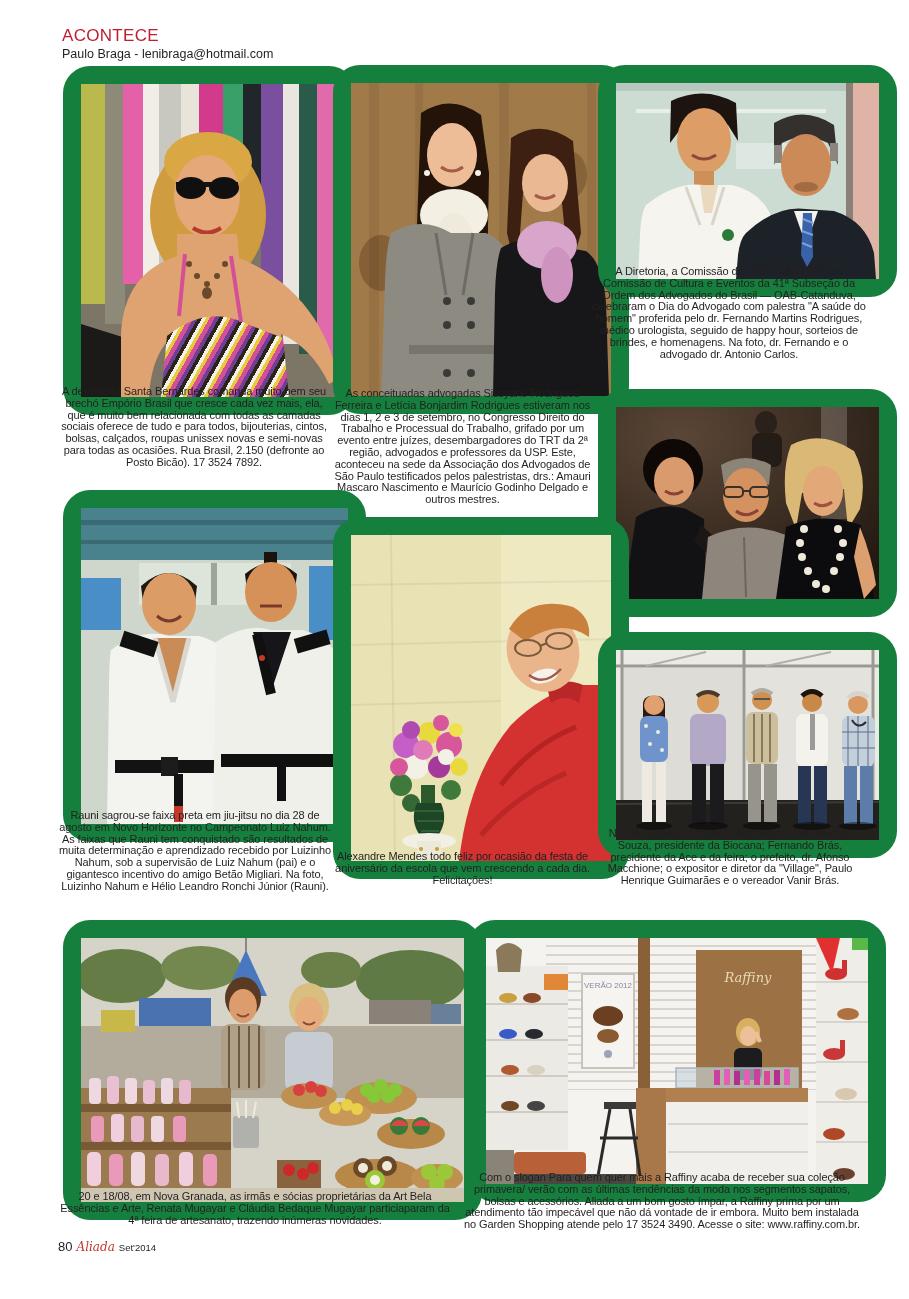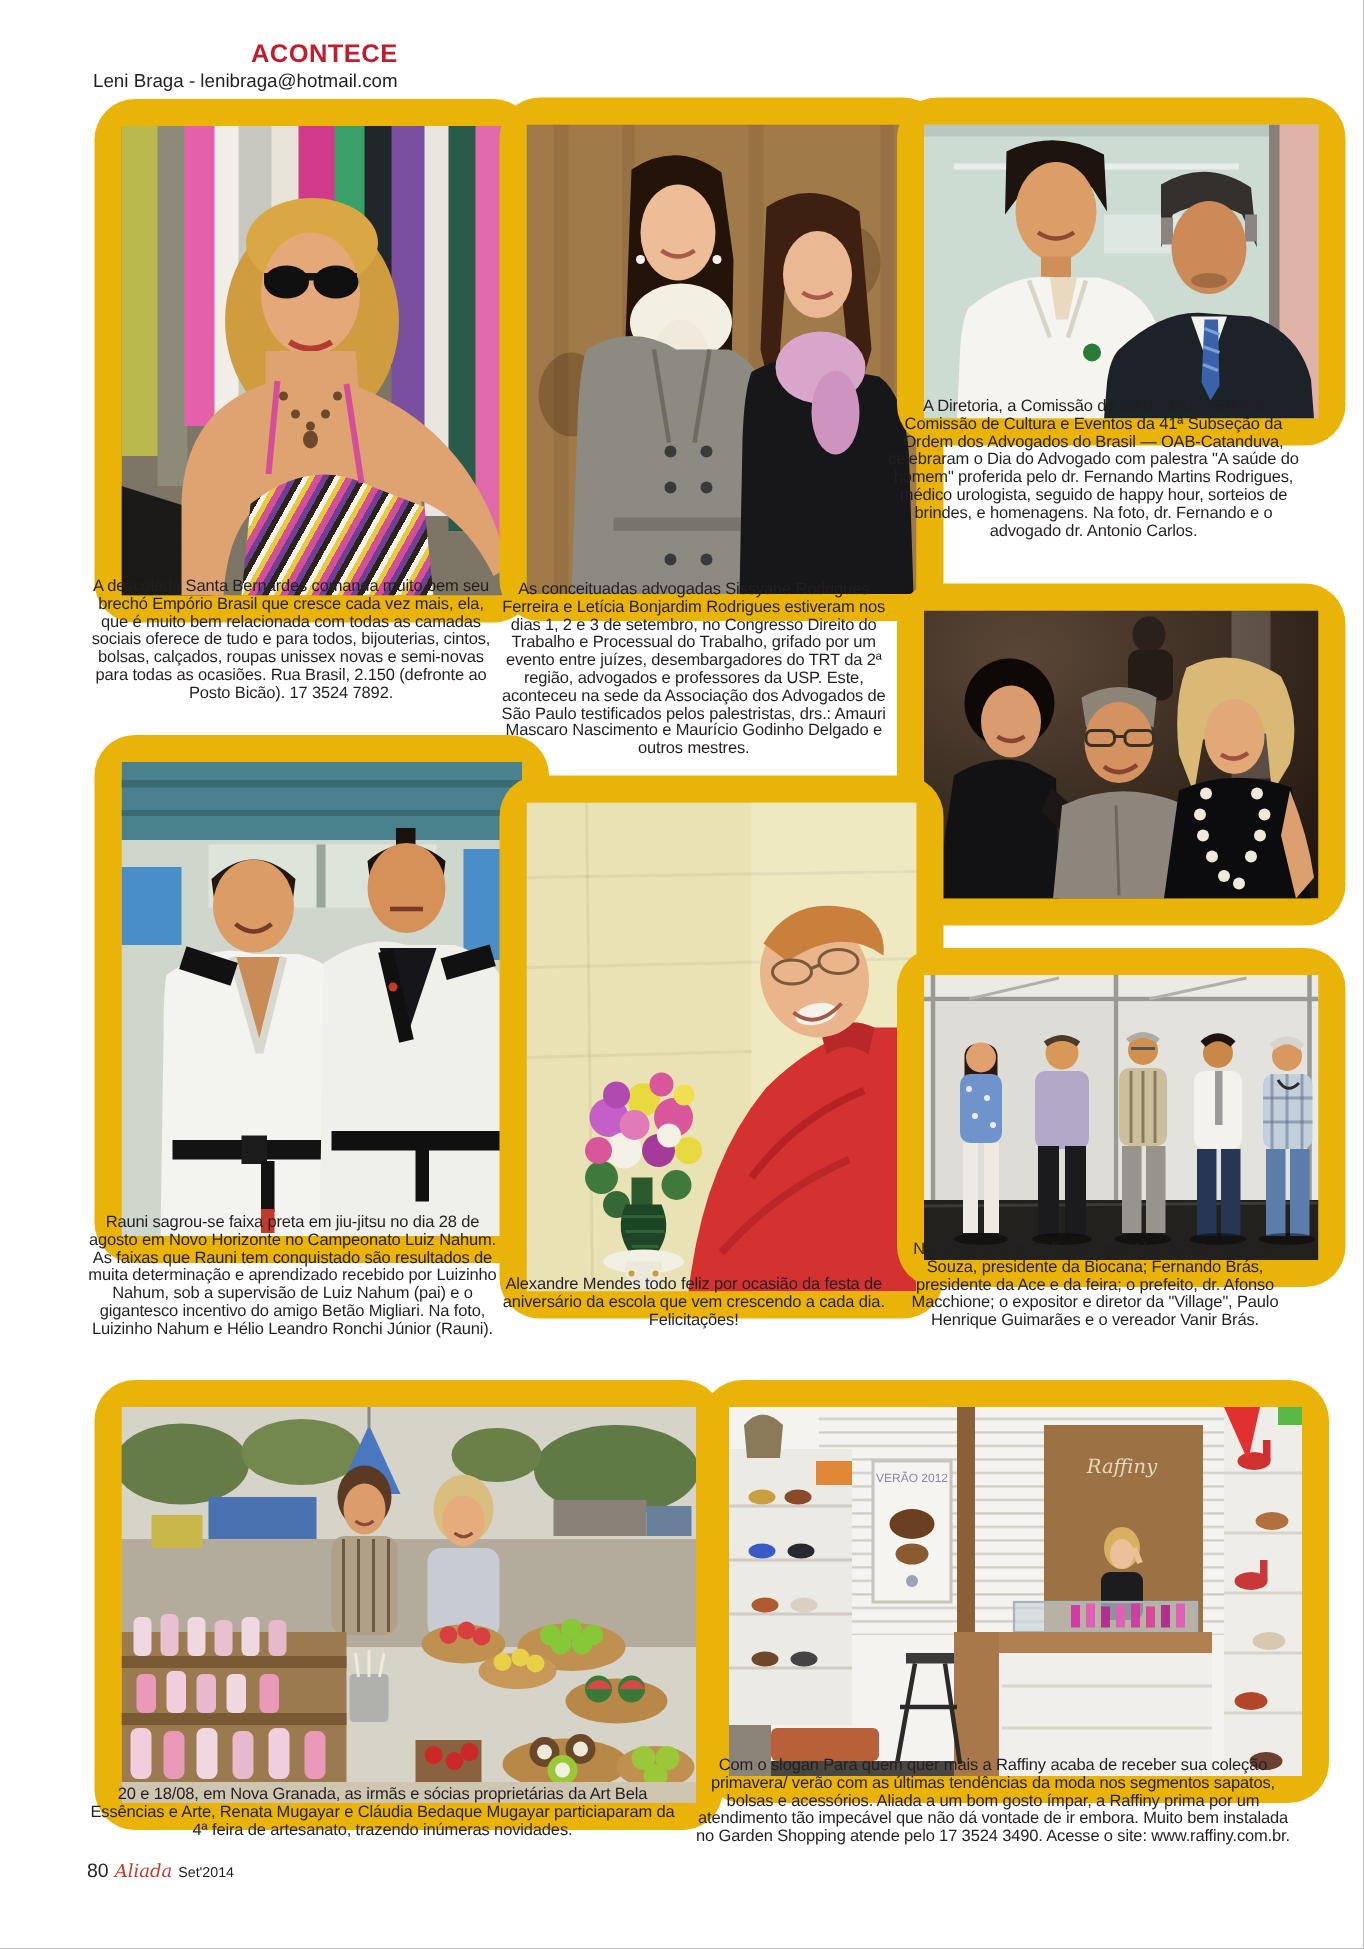--- a/index.html
+++ b/index.html
@@ -1,37 +1,37 @@
 <!DOCTYPE html>
 <html><head>
 <meta charset="utf-8">
 <style>
   html,body{margin:0;padding:0;background:#888;}
   #page{position:relative;width:909px;height:1299px;background:#ffffff;margin:0 auto;
         font-family:"Liberation Sans",sans-serif;color:#231f20;overflow:hidden;}
   .hdr{position:absolute;left:62px;top:26px;}
-  .hdr h1{margin:0;font-size:17px;font-weight:bold;color:#bf1e2e;letter-spacing:.3px;text-align:right;}
+  .hdr h1{margin:0;font-size:17px;font-weight:normal;color:#bf1e2e;letter-spacing:.3px;}
   .hdr p{margin:1px 0 0 0;font-size:12.5px;color:#231f20;}
-  figure.ph{position:absolute;margin:0;padding:18px;overflow:hidden;background:#eab308;border-radius:27px;}
+  figure.ph{position:absolute;margin:0;padding:18px;overflow:hidden;background:#15803d;border-radius:27px;}
   figure.ph svg{display:block;width:100%;height:100%;}
   .cap{position:absolute;margin:0;font-size:11px;line-height:11.8px;text-align:center;
        color:#231f20;letter-spacing:-0.1px;}
   .foot{position:absolute;left:58px;top:1239px;font-size:13px;display:flex;align-items:baseline;gap:4px;}
   .foot .pg{font-size:13px;color:#231f20;}
   .foot .mag{font-family:"DejaVu Serif",serif;font-style:italic;color:#c0392b;font-size:12px;}
   .foot .iss{font-size:9.5px;color:#231f20;}
 </style>
 </head>
 <body>
 
 <div id="page">
 
   <div class="hdr">
     <h1>ACONTECE</h1>
-    <p>Leni Braga - lenibraga@hotmail.com</p>
+    <p>Paulo Braga - lenibraga@hotmail.com</p>
   </div>
 
   <figure class="ph" style="left:63px;top:66px;width:257px;height:313px">
     <svg viewBox="0 0 257 313">
       <defs>
         <linearGradient id="d1s" gradientUnits="userSpaceOnUse" x1="0" y1="0" x2="16" y2="9" spreadMethod="repeat">
           <stop offset="0" stop-color="#f5f0e8"></stop>
             <stop offset=".18" stop-color="#f5f0e8"></stop>
           <stop offset=".18" stop-color="#e6cc3a"></stop>
             <stop offset=".36" stop-color="#e6cc3a"></stop>

